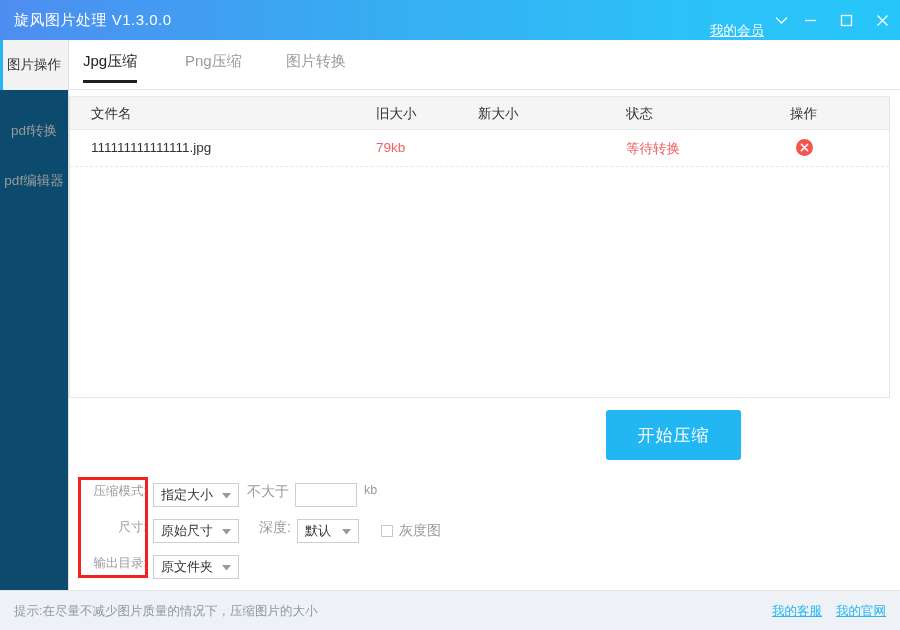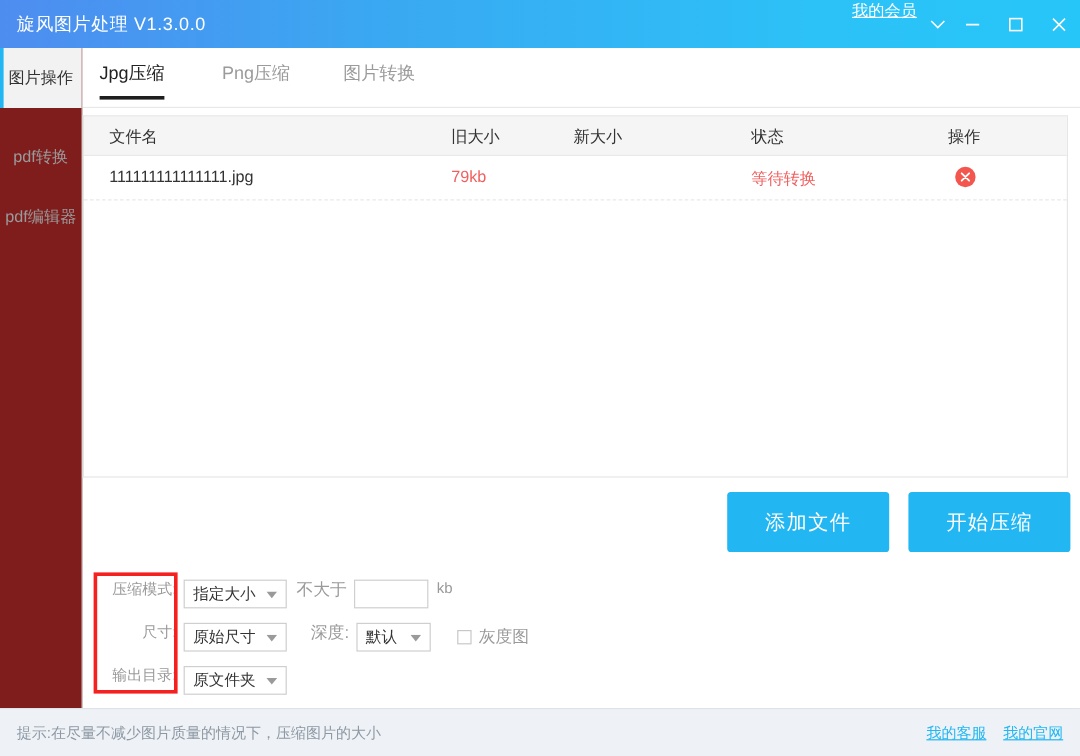--- a/index.html
+++ b/index.html
@@ -37,21 +37,21 @@
     color: #ffffff;
     font-size: 15px;
     letter-spacing: 0.5px;
     white-space: nowrap;
   }
   .titlebar-right {
     position: absolute;
     right: 0; top: 0;
     height: 40px;
     display: flex;
-    align-items: flex-start;
+    align-items: flex-end;
   }
   .member-link {
     color: #ffffff;
     font-size: 13.5px;
     text-decoration: underline;
     white-space: nowrap;
     cursor: pointer;
   }
   .chev {
     width: 22px;
@@ -72,21 +72,21 @@
     cursor: pointer;
   }
   .winbtn svg { display: block; }
 
   
   .sidebar {
     position: absolute;
     left: 0; top: 40px;
     width: 69px;
     height: 550px;
-    background: #7f1d1d;
+    background: #0c4a6e;
     border-right: 1px solid #e0e0e0;
     box-sizing: border-box;
   }
   .side-item {
     position: relative;
     height: 50px;
     display: flex;
     align-items: center;
     justify-content: center;
     font-size: 13.5px;
@@ -409,21 +409,20 @@
       <div class="col c-stat">等待转换</div>
       <div class="del-btn">
         <svg width="11" height="11" viewBox="0 0 11 11">
             <path d="M2.4 2.4 L8.6 8.6 M8.6 2.4 L2.4 8.6" stroke="#ffffff" stroke-width="1.5" stroke-linecap="round"></path>
           </svg>
       </div>
     </div>
   </div>
 
   <div class="btn-row">
-    <button class="action-btn">添加文件</button>
     <button class="action-btn">开始压缩</button>
   </div>
 
   <div class="settings">
 
     <div class="srow srow-0">
       <span class="slabel">压缩模式:</span>
       <span class="sel sel-wide">
         <span class="sel-val">指定大小</span>
         <span class="sel-arrow">

